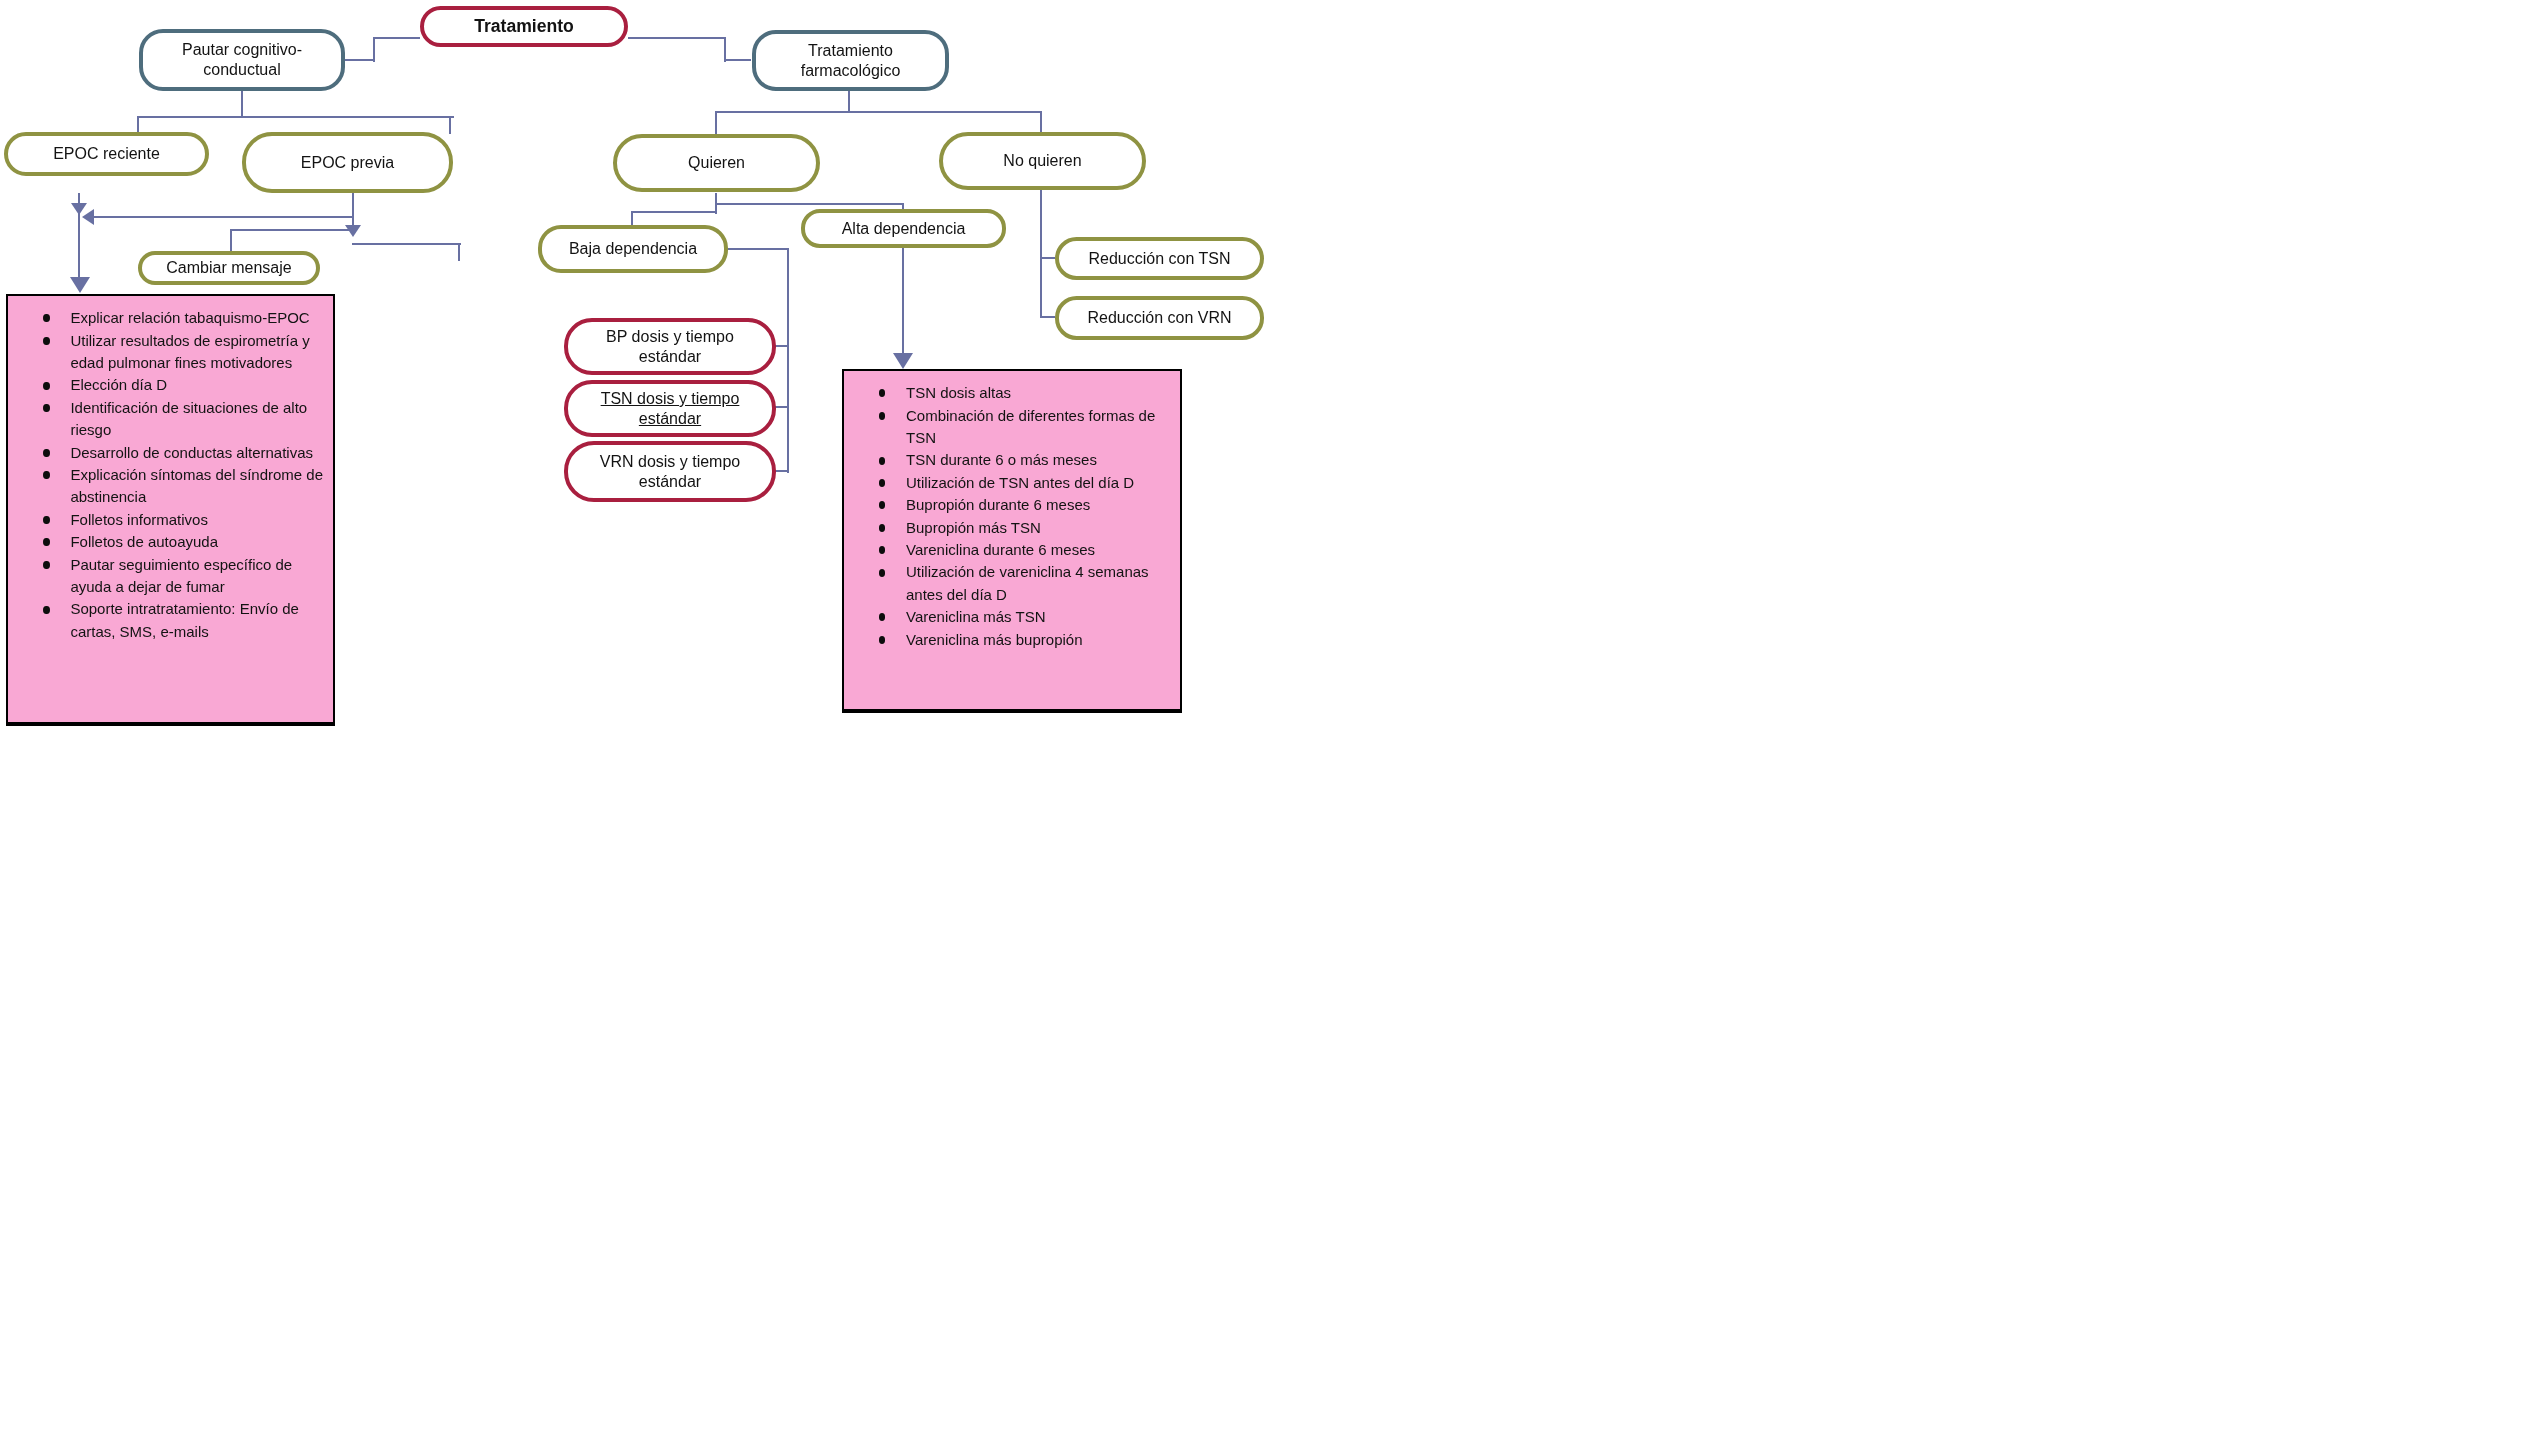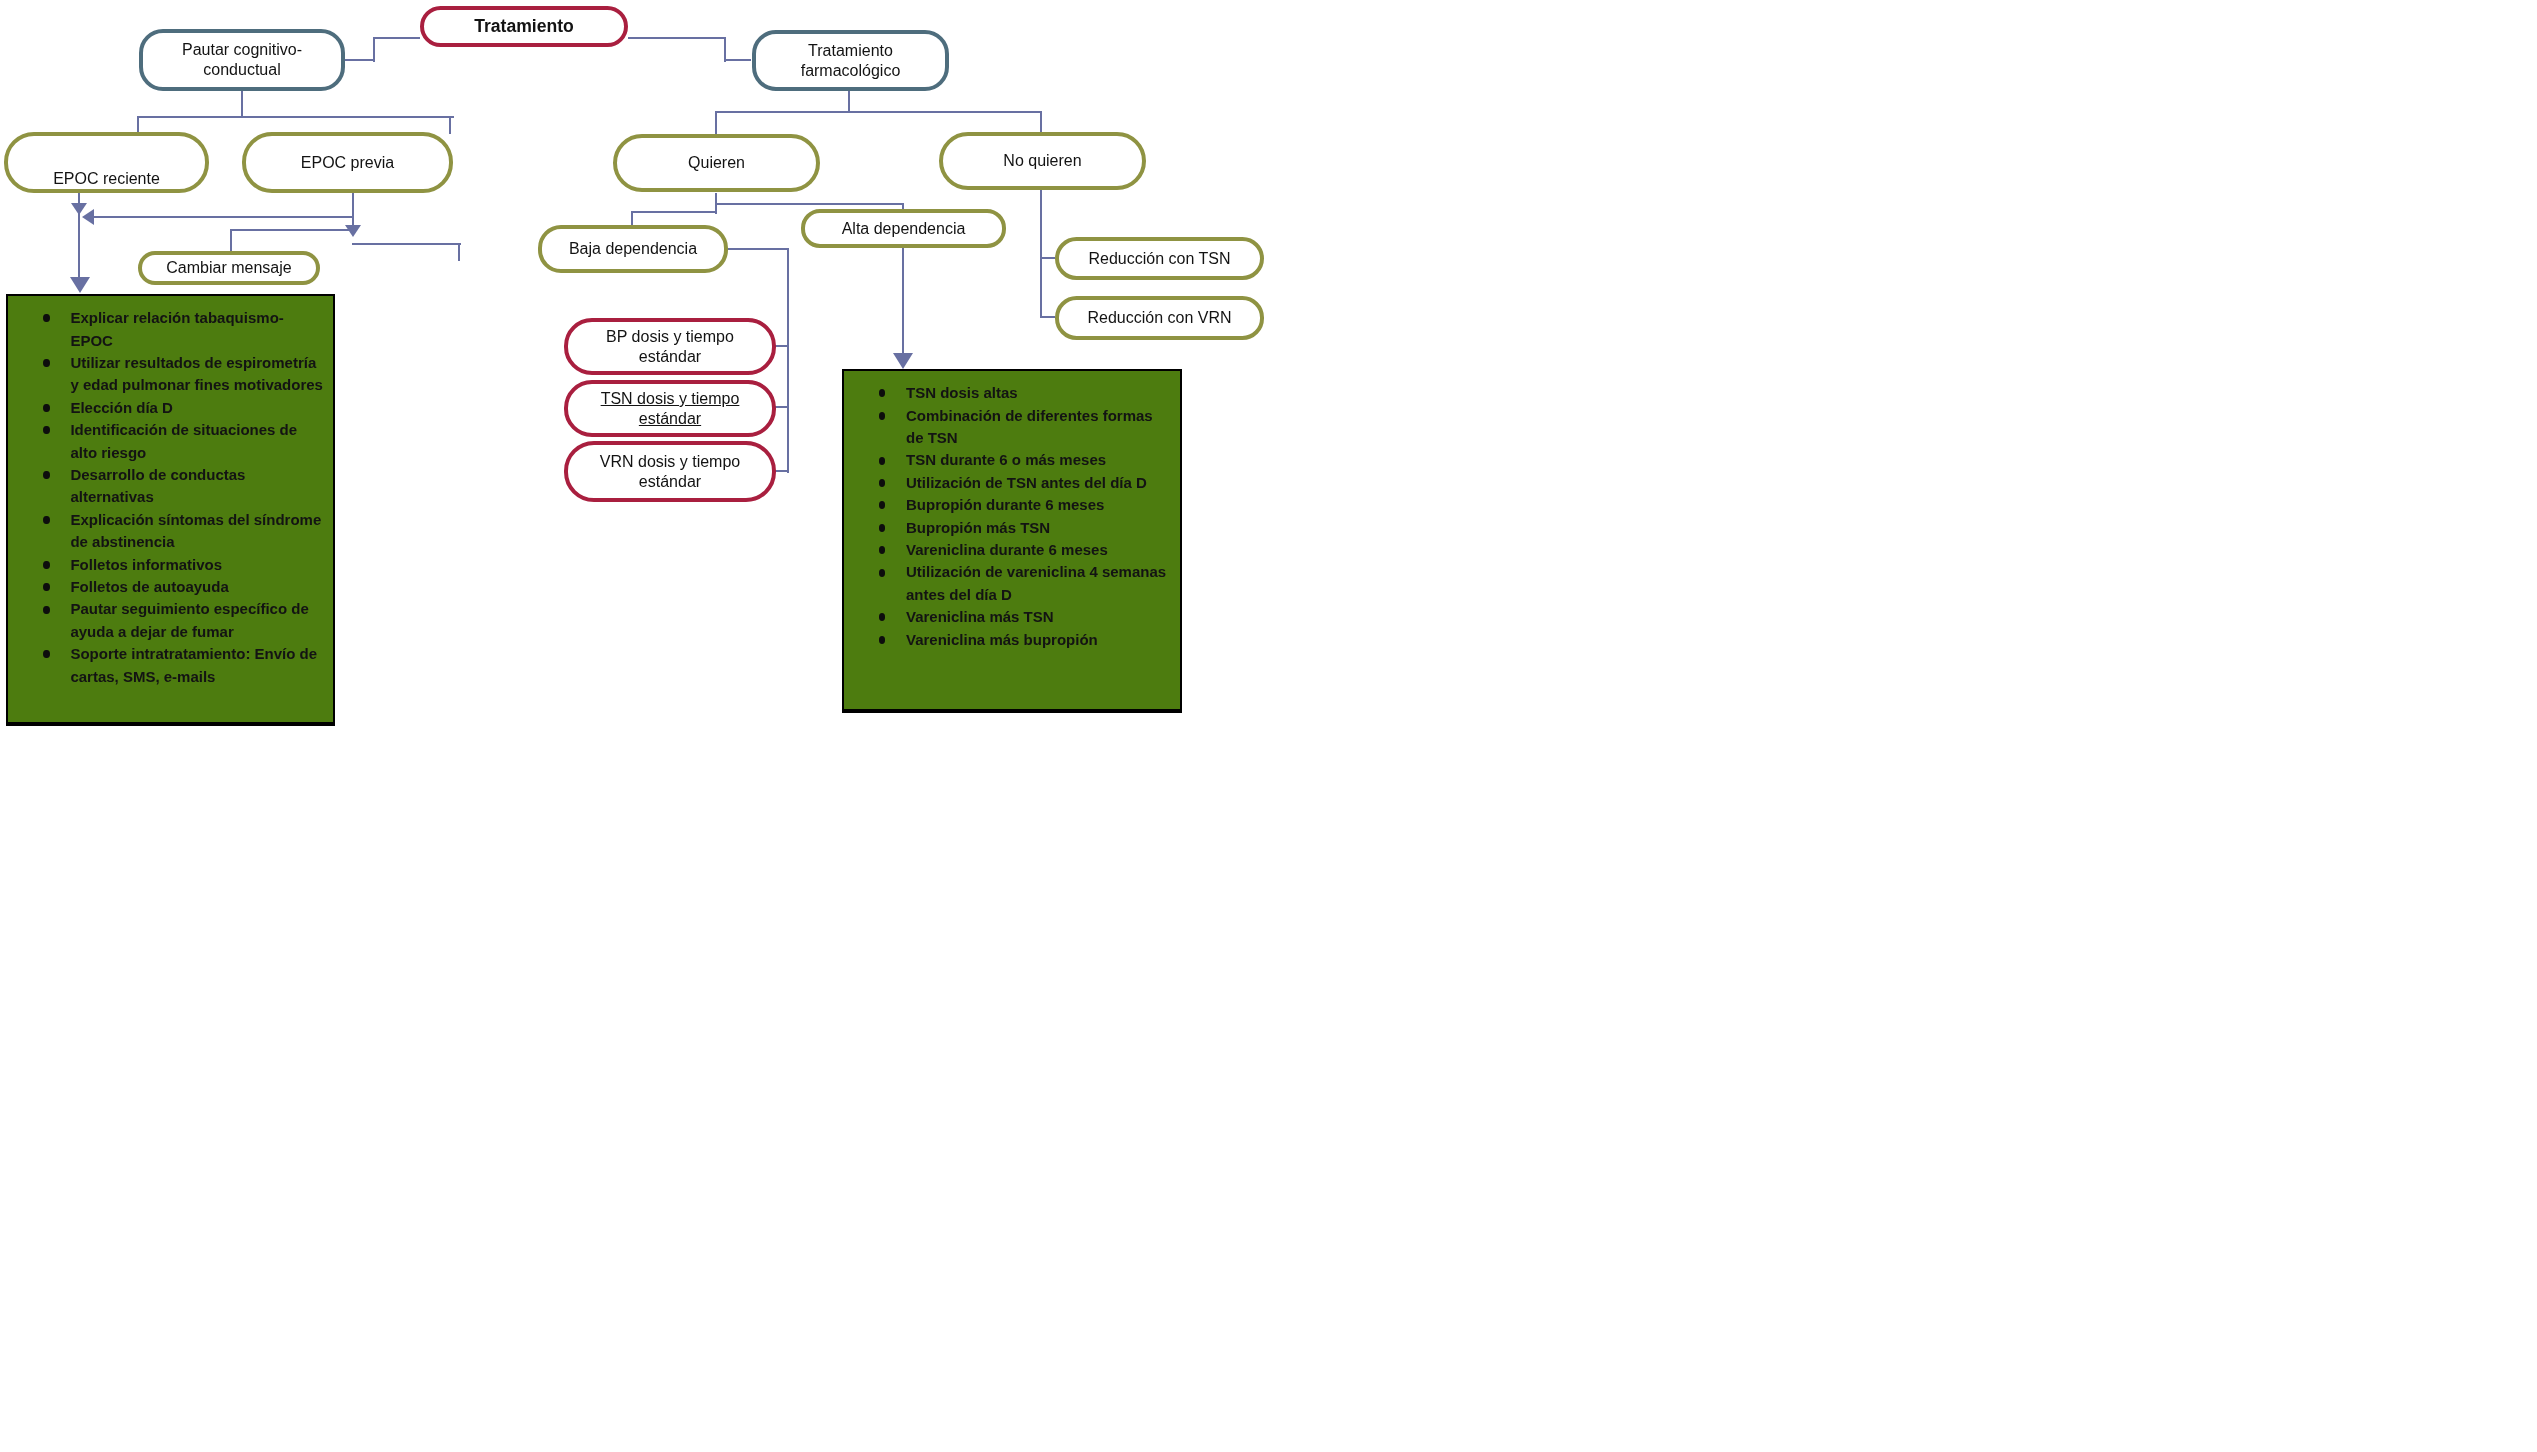--- a/index.html
+++ b/index.html
@@ -22,21 +22,21 @@
     position:absolute;background:#fff;display:flex;align-items:center;justify-content:center;
     text-align:center;font-size:16px;line-height:1.22;z-index:2;
   }
   .node .label{padding:0 14.4px;}
   .olive{border:4px solid #8f9342;}
   .red{border:4px solid #a91f3f;}
   .slate{border:4px solid #4e6d7d;}
   .title{font-weight:bold;font-size:17.6px;}
   
   .listbox{
-    position:absolute;background:#4d7c0f;border:2.4px solid #000;border-bottom-width:4px;z-index:2;font-weight:bold;
+    position:absolute;background:#f9a8d4;border:2.4px solid #000;border-bottom-width:4px;z-index:2;
   }
   .listbox ul{margin:0;padding:11.2px 9.6px 0 16px;list-style:none;}
   .listbox li{position:relative;padding-left:46px;font-size:15px;line-height:22.4px;}
   .listbox li::before{
     content:"";position:absolute;left:19px;top:7.2px;width:6.4px;height:8px;border-radius:50%;background:#0d0d0d;
   }
   
   .node ul.inset{margin:0;padding:0 0 0 30px;list-style:none;text-align:left;}
   .node ul.inset li{position:relative;padding-left:32px;font-size:16px;line-height:22.4px;}
   .node ul.inset li::before{
@@ -104,21 +104,21 @@
   </div>
 
   <div class="node slate" style="left:139px;top:29px;width:206px;height:62px;border-radius:24px;">
     <span class="label">Pautar cognitivo-conductual</span>
   </div>
 
   <div class="node slate" style="left:752px;top:30px;width:197px;height:61px;border-radius:24px;justify-content:flex-end;">
     <span class="label">Tratamiento farmacológico</span>
   </div>
 
-  <div class="node olive" style="left:4px;top:132px;width:205px;height:61px;border-radius:30px;align-items:flex-end;">
+  <div class="node olive" style="left:4px;top:132px;width:205px;height:44px;border-radius:30px;">
     <span class="label">EPOC reciente</span>
   </div>
 
   <div class="node olive" style="left:242px;top:132px;width:211px;height:61px;border-radius:30px;">
     <span class="label">EPOC previa</span>
   </div>
 
   <div class="node olive" style="left:613px;top:134px;width:207px;height:58px;border-radius:29px;">
     <span class="label">Quieren</span>
   </div>

